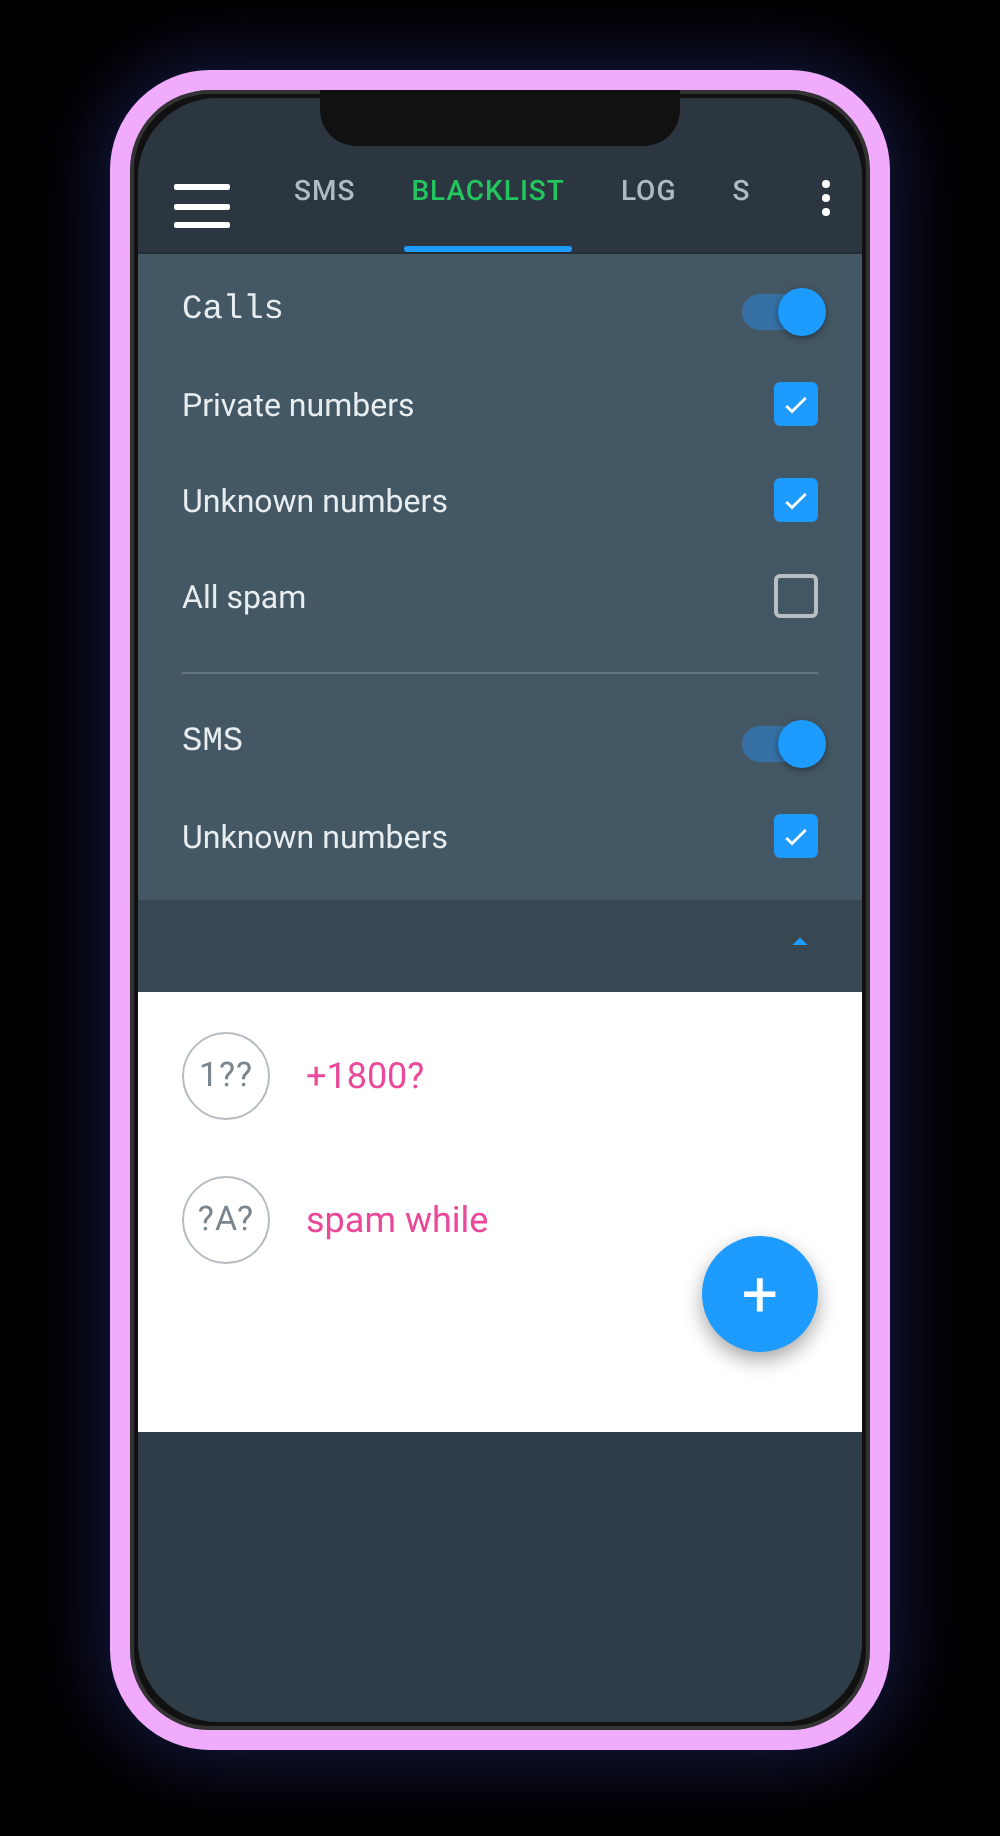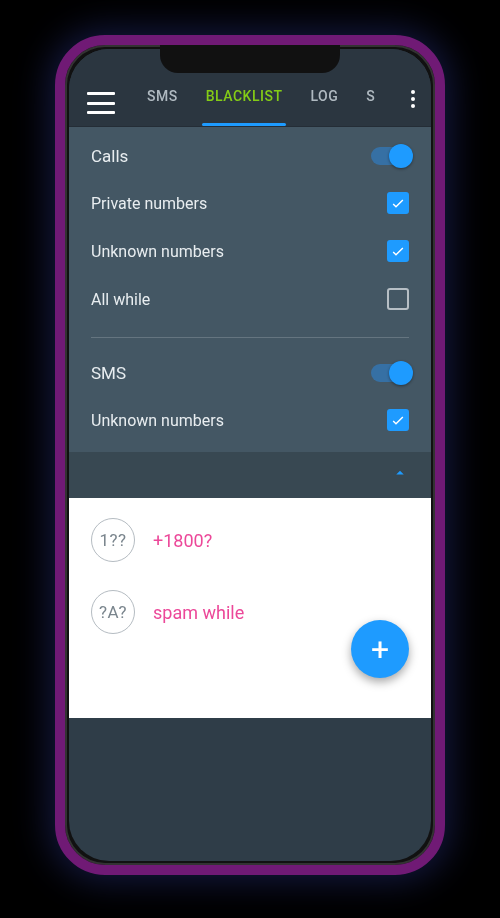--- a/index.html
+++ b/index.html
@@ -9,21 +9,21 @@
   
   .phone {
     position: absolute;
     left: 55px;
     top: 35px;
     width: 390px;
     height: 840px;
     border-radius: 50px;
     background: #111;
     box-shadow: 0 0 35px 6px rgba(80,100,255,0.25), inset 0 0 0 2px #333;
-    border: 10px solid #701a75;
+    border: 10px solid #f0abfc;
   }
   .screen {
     position: absolute;
     left: 4px;
     right: 4px;
     top: 4px;
     bottom: 4px;
     border-radius: 40px;
     background: #2f3d48;
     overflow: hidden;
@@ -49,34 +49,34 @@
     align-items: flex-end;
     padding: 0 10px 12px 18px;
     color: #cfd6db;
     border-bottom: 1px solid rgba(0,0,0,0.15);
     position: relative;
   }
   .menu-icon { width: 28px; height: 22px; display:flex; flex-direction:column; justify-content:space-between; margin-right: 18px; cursor:pointer; }
   .menu-icon span { display:block; height:3px; background:#fff; border-radius:1px; }
   .tabs { flex:1; display:flex; align-items:center; gap: 0; font-size: 14px; letter-spacing: 0.5px; position: relative; }
   .tab { padding: 10px 14px; color:#b0bac1; cursor:pointer; font-weight:500; position:relative; white-space:nowrap; }
-  .tab.active { color:#84cc16; }
+  .tab.active { color:#22c55e; }
   .tab.active::after {
     content: ''; position:absolute; left:10px; right:10px; bottom:-12px;
     height:3px; background:#1e9bff; border-radius:2px;
   }
   .appbar-right { display:flex; align-items:center; gap:6px; }
   .overflow-icon { display:flex; flex-direction:column; gap:3px; padding:6px 6px; cursor:pointer;}
   .overflow-icon span { width:4px; height:4px; background:#fff; border-radius:50%; }
 
   
   .content { background:#445764; color:#e8edf0; overflow:hidden; }
   .section { padding: 6px 22px 8px 22px; }
   .row { display:flex; align-items:center; justify-content:space-between; padding: 13px 0; font-size:16px; color:#e8edf0; }
-  .row.header span { font-size:17px; }
+  .row.header span { font-size:17px;font-family:Liberation Mono, monospace; }
   .divider { height:1px; background: rgba(255,255,255,0.18); margin: 6px 22px; }
 
   
   .toggle { position:relative; width:38px; height:18px; }
   .toggle .track { position:absolute; inset:0; background:#2b85d8; opacity:0.55; border-radius:10px; }
   .toggle .knob { position:absolute; right:-4px; top:-3px; width:24px; height:24px; background:#1e9bff; border-radius:50%; box-shadow:0 1px 3px rgba(0,0,0,0.4); }
 
   
   .cb { width:22px; height:22px; border:2px solid #b7bfc5; border-radius:3px; display:flex; align-items:center; justify-content:center; }
   .cb.checked { background:#1e9bff; border-color:#1e9bff; }
@@ -146,21 +146,21 @@
         </div>
         <div class="row">
           <span>Unknown numbers</span>
           <div class="cb checked">
             <svg viewBox="0 0 24 24">
                 <path fill="#fff" d="M9 16.2l-3.5-3.5L4 14.2 9 19.2 20 8.2l-1.5-1.5z"></path>
               </svg>
           </div>
         </div>
         <div class="row">
-          <span>All while</span>
+          <span>All spam</span>
           <div class="cb">
             
           </div>
         </div>
       </div>
 
       <div class="divider"></div>
 
       <div class="section">
         <div class="row header">

